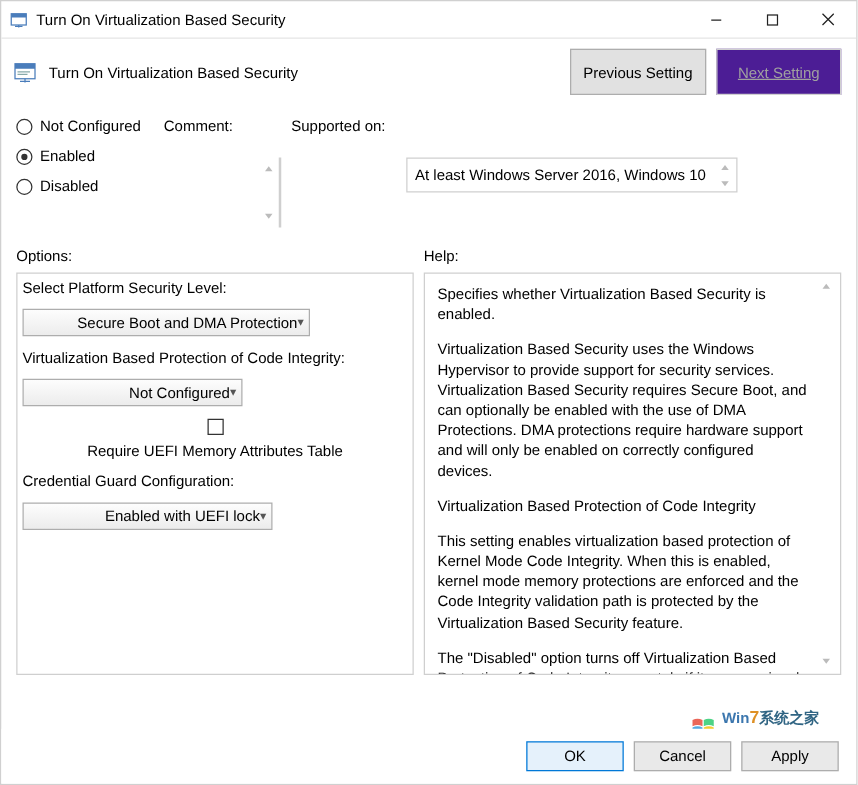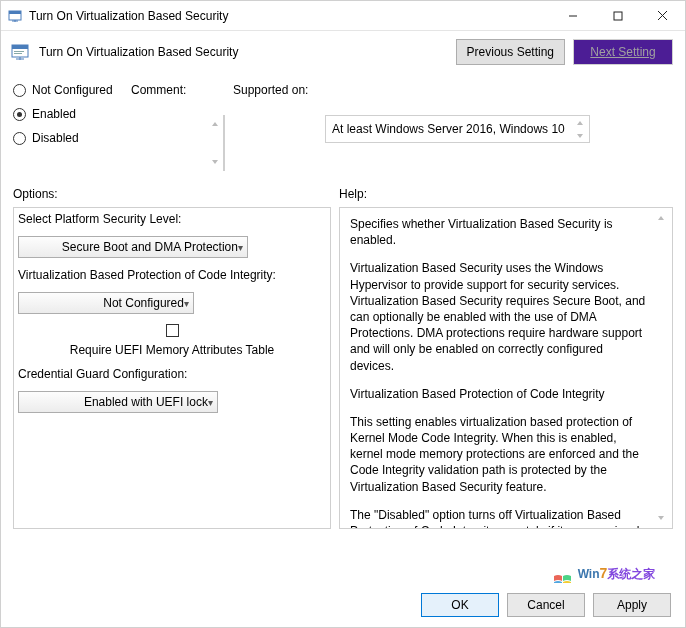--- a/index.html
+++ b/index.html
@@ -34,21 +34,21 @@
   
   .headerrow {
     display:flex;
     align-items:center;
     padding: 8px 12px 8px 8px;
     gap:8px;
   }
   .headerrow .icon-box { width:22px; height:22px; display:flex;align-items:center;justify-content:center;}
   .headerrow .label { flex:1; font-size:12px; color:#000; }
   .btn {
-    height:26px;
+    height:37px;
     min-width:100px;
     background:#e1e1e1;
     border:1px solid #adadad;
     font-size:12px;
     padding:0 10px;
     display:inline-flex; align-items:center; justify-content:center;
     cursor:default;
   }
   .btn.disabled { color:#a0a0a0; border-color:#d0d0d0; background:#4c1d95;text-decoration:underline;}
   
@@ -277,21 +277,21 @@
 </div>
 
 <div class="watermark">
   <svg class="flag" viewBox="0 0 22 22">
     <path d="M2 6 Q6 4 10 6 L10 11 Q6 9 2 11 Z" fill="#e74c3c"></path>
     <path d="M11 6 Q15 4 19 6 L19 11 Q15 9 11 11 Z" fill="#2ecc71"></path>
     <path d="M2 12 Q6 10 10 12 L10 17 Q6 15 2 17 Z" fill="#3498db"></path>
     <path d="M11 12 Q15 10 19 12 L19 17 Q15 15 11 17 Z" fill="#f1c40f"></path>
   </svg>
   <div class="txt">
-    <span style="color:#1a5fa0;font-weight:bold">Win</span><span class="ch">7</span><span style="color:#6d28d9;font-weight:bold">系统之家</span><br>
+    <span style="color:#1a5fa0;font-weight:bold">Win</span><span class="ch">7</span><span style="color:#0c4a6e;font-weight:bold">系统之家</span><br>
     <span class="sub">www.Winwin7.com</span>
   </div>
 </div>
 
 <div class="footer">
   <div class="btn primary">OK</div>
   <div class="btn">Cancel</div>
   <div class="btn">Apply</div>
 </div>
 

